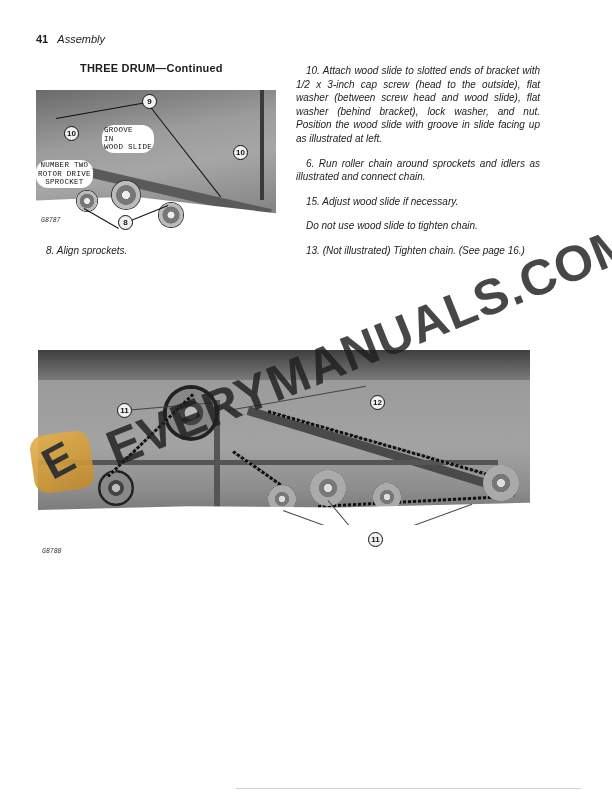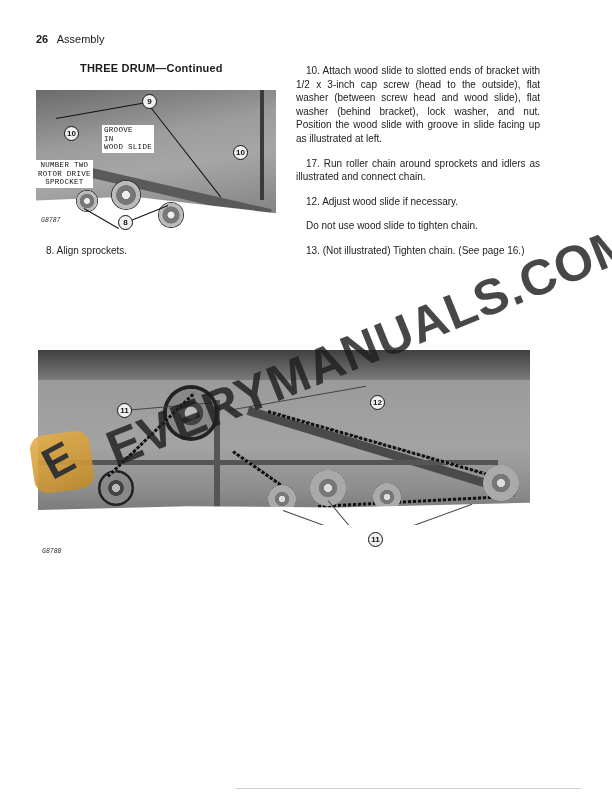--- a/index.html
+++ b/index.html
@@ -1,32 +1,32 @@
 <!DOCTYPE html>
 <html><head>
 <meta charset="utf-8">
 <style>
   html, body { margin: 0; padding: 0; background: #ffffff; }
   body { width: 612px; height: 792px; position: relative; overflow: hidden; font-family: "Liberation Sans", sans-serif; color: #1c1c1c; }
   .page-header { position: absolute; left: 36px; top: 33px; font-size: 11px; }
   .page-header .num { font-weight: bold; margin-right: 6px; }
-  .page-header .sec { }
+  .page-header .sec { font-style: italic; }
   .section-title { position: absolute; left: 80px; top: 62px; font-size: 11px; font-weight: bold; letter-spacing: 0.2px; }
   .col-text { position: absolute; font-size: 10px; line-height: 13.6px; text-align: justify; color: #222; }
-  .col-text p { margin: 0 0 11px 0; text-indent: 10px; }
+  .col-text p { margin: 0 0 11px 0; text-indent: 10px; font-style: italic; }
   .col-text p.important { font-weight: bold; }
 
   
   .photo1 { position: absolute; left: 36px; top: 90px; width: 240px; height: 140px; background: #8c8c8c; overflow: hidden; }
   .photo1 .bg { position: absolute; inset: 0; background: linear-gradient(170deg, #6b6b6b 0%, #9c9c9c 35%, #a6a6a6 55%, #7a7a7a 100%); }
   .photo1 .white-bottom { position: absolute; left: 0; top: 98px; width: 240px; height: 42px; background: #fff; clip-path: polygon(0 30%, 40% 20%, 100% 60%, 100% 100%, 0 100%); }
   .photo1 .slide { position: absolute; left: 30px; top: 72px; width: 210px; height: 10px; background: #5a5a5a; transform: rotate(13deg); transform-origin: left center; }
   .photo1 .sprocket { position: absolute; border-radius: 50%; background: radial-gradient(circle, #eee 0 18%, #777 20% 45%, #bbb 48% 65%, #333 68% 100%); }
   .photo1 .vbar { position: absolute; left: 224px; top: 0; width: 4px; height: 110px; background: #3a3a3a; }
-  .label-box { position: absolute; background: #fff; font-family: "Liberation Mono", monospace; font-size: 7.5px; line-height: 8.5px; padding: 1px 2px; color: #111; letter-spacing: 0.3px; white-space: pre; }
+  .label-box { position: absolute; background: #fff; font-family: "Liberation Mono", monospace; font-size: 7.5px; line-height: 8.5px; padding: 1px 2px; color: #111; letter-spacing: 0.3px; white-space: pre; border-radius: 12px; }
   .callout { position: absolute; width: 13px; height: 13px; border-radius: 50%; border: 1.2px solid #111; background: #f0f0f0; font-size: 8px; text-align: center; line-height: 13px; font-weight: bold; color: #111; }
   .leader { position: absolute; height: 1px; background: #111; transform-origin: left center; }
   .fig-id { position: absolute; font-family: "Liberation Mono", monospace; font-size: 6.5px; font-style: italic; color: #333; }
 
   
   .photo2 { position: absolute; left: 38px; top: 350px; width: 500px; height: 175px; background: #8a8a8a; overflow: hidden; }
   .photo2 .bg { position: absolute; inset: 0; background: linear-gradient(180deg, #5a5a5a 0%, #9b9b9b 18%, #a3a3a3 55%, #8d8d8d 80%, #6e6e6e 100%); }
   .photo2 .top-band { position: absolute; left: 0; top: 0; width: 500px; height: 30px; background: linear-gradient(180deg, #3f3f3f, #7a7a7a); }
   .photo2 .right-white { position: absolute; right: 0; top: 0; width: 8px; height: 175px; background: #fff; }
   .photo2 .white-bottom { position: absolute; left: 0; top: 150px; width: 500px; height: 25px; background: #fff; clip-path: polygon(0 40%, 30% 25%, 60% 30%, 100% 10%, 100% 100%, 0 100%); }
@@ -40,21 +40,21 @@
   .watermark { position: absolute; left: 120px; top: 420px; font-size: 50px; font-weight: bold; color: rgba(30,30,30,0.82); transform: rotate(-22deg); transform-origin: left bottom; white-space: nowrap; letter-spacing: 1px; font-family: "Liberation Sans", sans-serif; }
   .wm-logo { position: absolute; left: 32px; top: 433px; width: 60px; height: 58px; border-radius: 14px; background: linear-gradient(160deg, #e6b04a, #c08a2a); opacity: 0.9; transform: rotate(-8deg); }
   .wm-logo span { position: absolute; left: 12px; top: 2px; font-size: 44px; font-weight: bold; color: #2a2a2a; transform: rotate(-20deg); font-family: "Liberation Sans", sans-serif; }
 
   .footer-rule { position: absolute; left: 236px; top: 788px; width: 345px; height: 1px; background: #cfcfcf; }
 </style>
 </head>
 <body>
 
 <div class="page-header">
-  <span class="num">26</span>
+  <span class="num">41</span>
   <span class="sec">Assembly</span>
 </div>
 
 <div class="section-title">THREE DRUM—Continued</div>
 
 <div class="photo1">
   <div class="bg"></div>
   <div class="slide"></div>
   <div class="vbar"></div>
   <div class="white-bottom"></div>
@@ -77,22 +77,22 @@
 SPROCKET</div>
   <div class="fig-id" style="left:3px;top:127px;background:#fff;padding:0 2px;">G8787</div>
 </div>
 
 <div class="col-text" style="left:36px;top:244px;width:240px;">
   <p>8. Align sprockets.</p>
 </div>
 
 <div class="col-text" style="left:296px;top:64px;width:244px;">
   <p>10. Attach wood slide to slotted ends of bracket with 1/2 x 3-inch cap screw (head to the outside), flat washer (between screw head and wood slide), flat washer (behind bracket), lock washer, and nut. Position the wood slide with groove in slide facing up as illustrated at left.</p>
-  <p>17. Run roller chain around sprockets and idlers as illustrated and connect chain.</p>
-  <p>12. Adjust wood slide if necessary.</p>
+  <p>6. Run roller chain around sprockets and idlers as illustrated and connect chain.</p>
+  <p>15. Adjust wood slide if necessary.</p>
   <p>Do not use wood slide to tighten chain.</p>
   <p>13. (Not illustrated) Tighten chain. (See page 16.)</p>
 </div>
 
 <div class="photo2">
   <div class="bg"></div>
   <div class="top-band"></div>
   <div class="beam" style="left:210px;top:56px;width:280px;transform:rotate(17deg);"></div>
   <div class="beam" style="left:0;top:110px;width:460px;height:5px;background:#555;"></div>
   <div class="post" style="left:176px;top:50px;height:120px;"></div>

